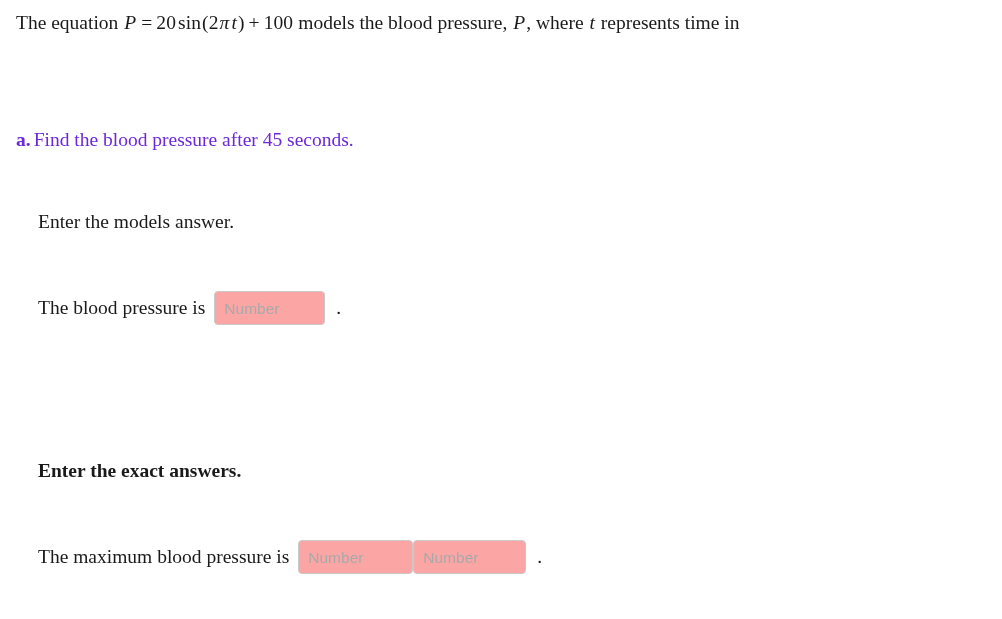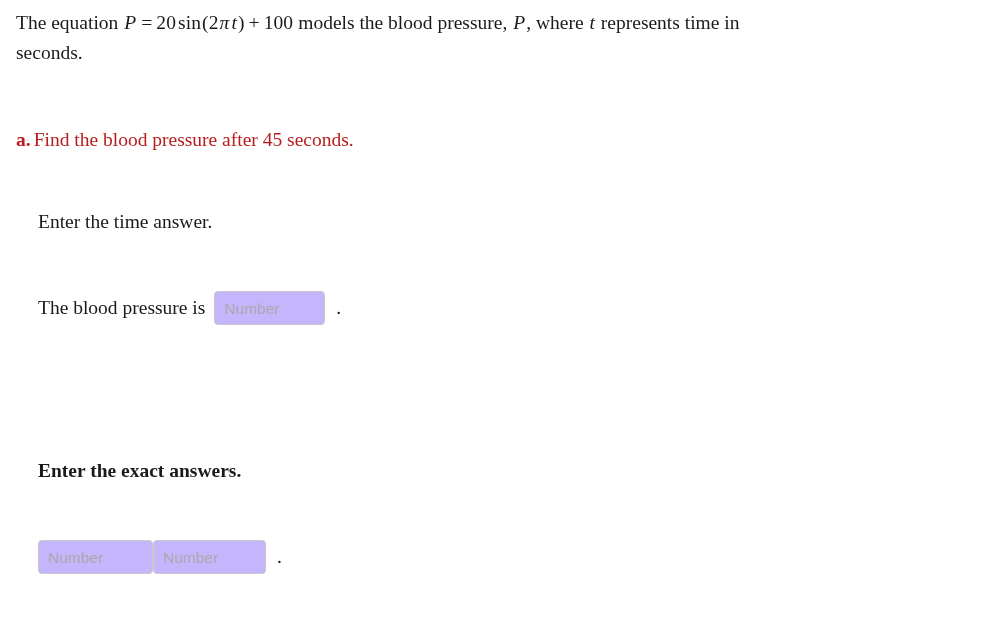--- a/index.html
+++ b/index.html
@@ -56,21 +56,21 @@
   .qlabel {
     font-weight: bold;
     font-size: 19.5px;
     padding-right: 3px;
   }
   .qline {
     position: absolute;
     font-size: 19.5px;
     line-height: 26px;
     white-space: nowrap;
-    color: #b91c1c;
+    color: #6d28d9;
   }
   .sub {
     position: absolute;
     left: 38px;
     font-size: 19.5px;
     line-height: 26px;
     white-space: nowrap;
     color: #1a1a1a;
   }
   .answerline {
@@ -78,21 +78,21 @@
     align-items: center;
     white-space: nowrap;
   }
   .answerline .txt { display: inline-block; }
 
   
   .numfield {
     font-family: "Liberation Sans", "DejaVu Sans", sans-serif;
     font-size: 15px;
     color: #333333;
-    background: #c4b5fd;
+    background: #fca5a5;
     border: 1px solid #c9c9c9;
     border-radius: 4px;
     outline: none;
     box-sizing: border-box;
     padding: 16px 9px;
   }
   .numfield::placeholder {
     color: #a9a9a9;
     opacity: 1;
     font-family: "Liberation Sans", "DejaVu Sans", sans-serif;
@@ -113,37 +113,37 @@
   <div class="intro">
     <span>The equation</span>
     <span class="math">
       <span class="v">P</span><span class="op">=</span><span class="n">20</span><span class="fn">sin</span><span class="paren">(</span><span class="n">2</span><span class="v">π</span><span class="v">t</span><span class="paren">)</span><span class="op">+</span><span class="n">100</span>
     </span>
     <span>models the blood pressure,</span>
     <span class="math"><span class="v">P</span></span><span>,</span>
     <span>where</span>
     <span class="math"><span class="v">t</span></span>
     <span>represents time in</span>
-    <span class="lastline">seconds.</span>
   </div>
 
   <div class="qline" style="left:16px; top:127px;">
     <span class="qlabel">a.</span><span>Find the blood pressure after 45 seconds.</span>
   </div>
 
-  <div class="sub" style="top:209px;">Enter the time answer.</div>
+  <div class="sub" style="top:209px;">Enter the models answer.</div>
 
   <div class="sub answerline" style="top:291px;">
     <span class="txt gap-r">The blood pressure is</span>
     <input class="numfield small" type="text" placeholder="Number" style="">
     <span class="txt period">.</span>
   </div>
 
 
   <div class="sub" style="top:458px;font-weight:bold;">Enter the exact answers.</div>
 
   <div class="sub answerline" style="top:540px;">
+    <span class="txt gap-r">The maximum blood pressure is</span>
     <input class="numfield wide" type="text" placeholder="Number" style="">
     <input class="numfield wide2" type="text" placeholder="Number" style="">
     <span class="txt period">.</span>
   </div>
 
 </div>
 
 </body></html>

